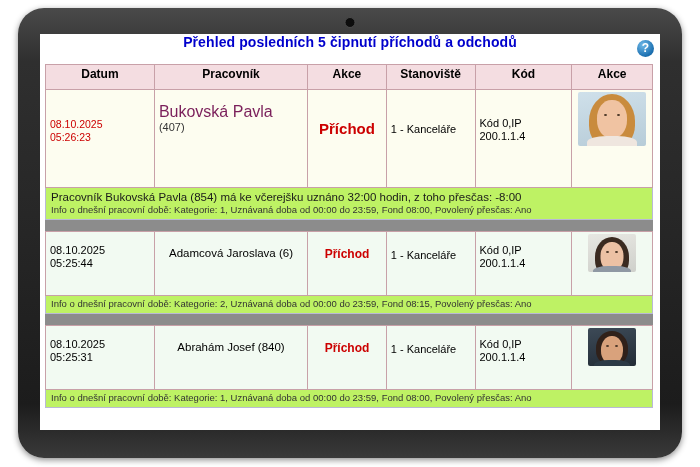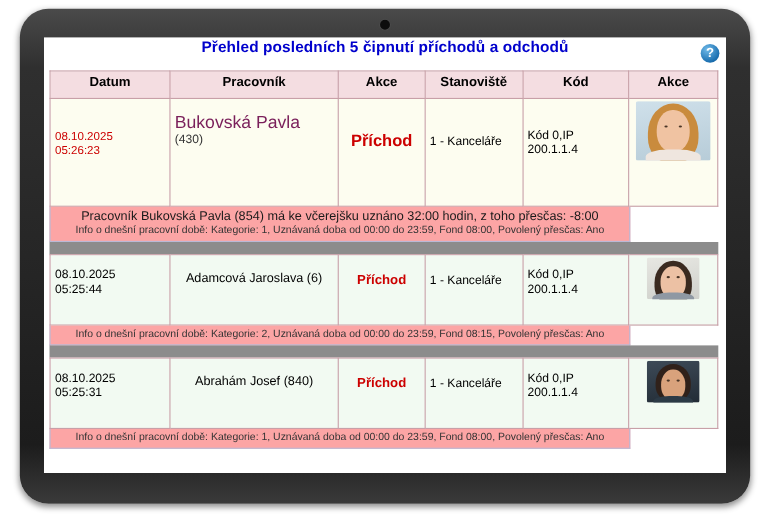--- a/index.html
+++ b/index.html
@@ -167,25 +167,24 @@
     padding-top: 15px;
   }
   tr.row .place { padding-top: 17px; }
   tr.row .code { padding-top: 12px; line-height: 13px; }
 
   
   .info-box {
     margin: 0 5px;
     border: 1px solid #b9b9d6;
     border-top: none;
-    background: #fca5a5;
+    background: #bef264;
     padding: 2px 5px 3px 5px;
     box-sizing: border-box;
-    width: 528px;
-    text-align: center;
+    width: 608px;
   }
   .info-main {
     font-size: 11.5px;
     color: #1a1a1a;
     line-height: 14px;
   }
   .info-sub {
     font-size: 9.5px;
     color: #333333;
     line-height: 12px;
@@ -280,21 +279,21 @@
         </tr>
       </thead>
       <tbody>
         <tr class="main-row">
           <td class="date">
             <span>08.10.2025</span><br>
             <span>05:26:23</span>
           </td>
           <td class="worker">
             <span>Bukovská Pavla</span>
-            <span class="num">(430)</span>
+            <span class="num">(407)</span>
           </td>
           <td class="action">Příchod</td>
           <td class="place">1 - Kanceláře</td>
           <td class="code">
             <span>Kód 0,IP</span><br>
             <span>200.1.1.4</span>
           </td>
           <td class="photo">
             <span class="avatar av1">
               <span class="av-bg"></span>

